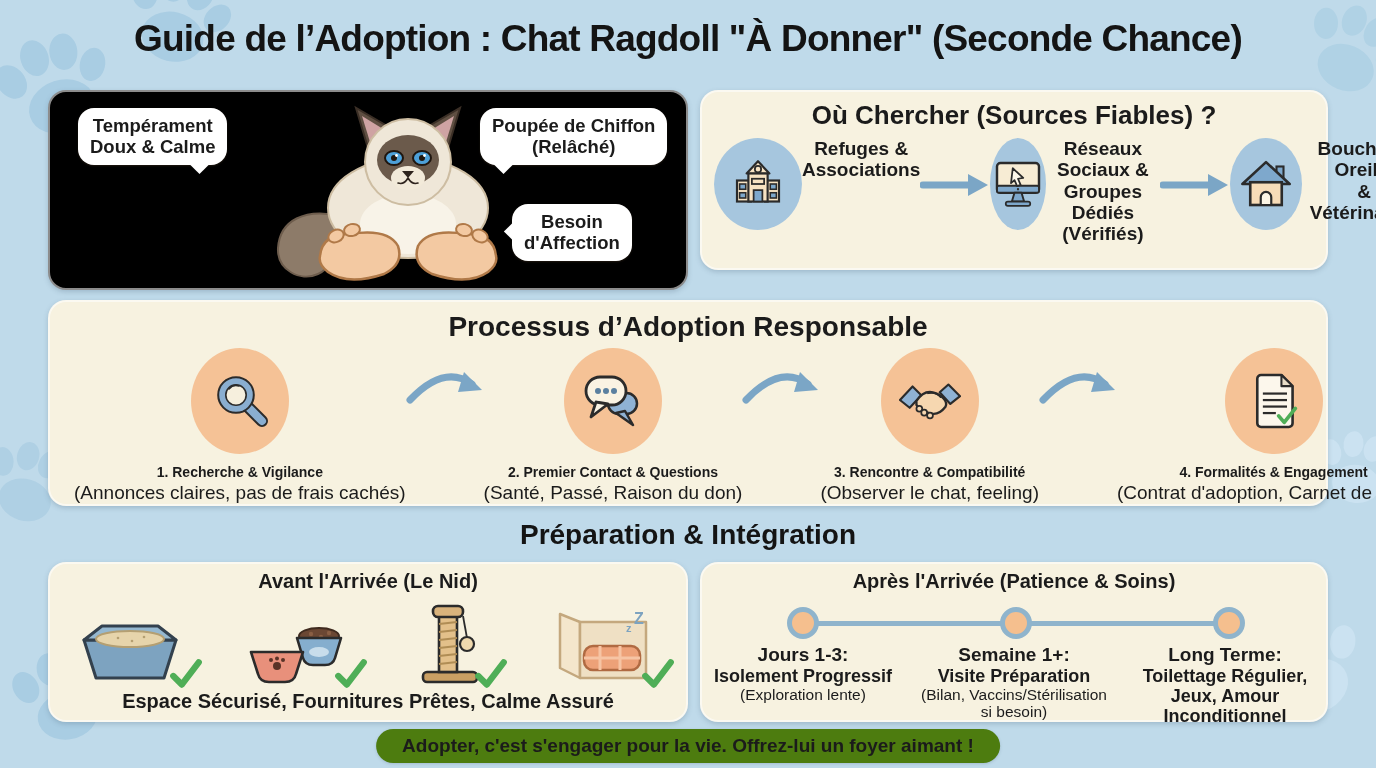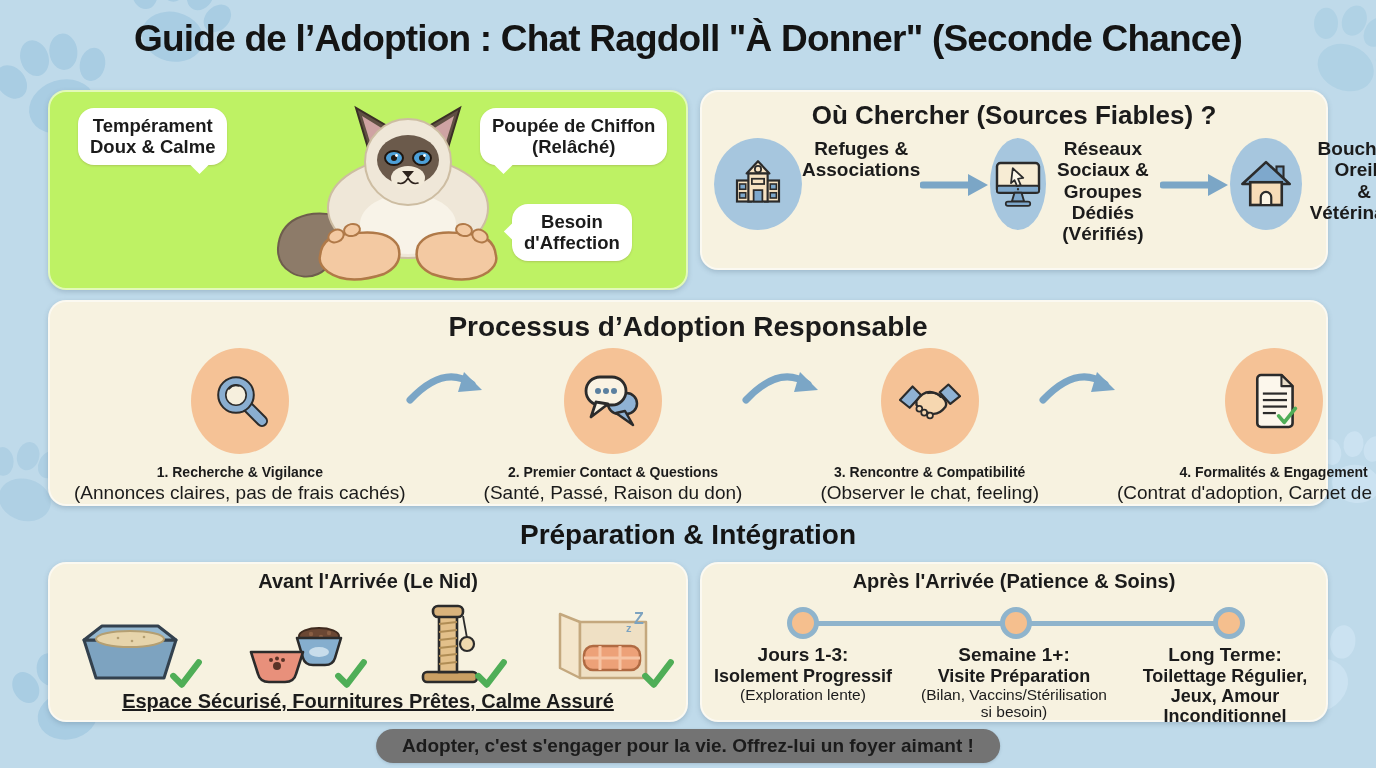--- a/index.html
+++ b/index.html
@@ -15,21 +15,21 @@
     position:absolute; z-index:3; top:18px; left:0; right:0;
     text-align:center; font-size:37px; font-weight:bold; letter-spacing:-0.8px;
     color:#141414;
   }
   .panel {
     position:absolute; z-index:2; border-radius:18px;
     background:#f7f2e0; border:2px solid rgba(255,255,255,0.55);
     box-shadow:0 2px 5px rgba(80,105,125,0.28);
   }
   
-  .cat-panel { left:48px; top:90px; width:640px; height:200px; background:#bef264; }
+  .cat-panel { left:48px; top:90px; width:640px; height:200px; background:#000000; }
   .cat-art { position:absolute; left:200px; top:4px; }
   .bubble {
     position:absolute; background:#ffffff; border-radius:16px;
     padding:8px 12px; font-size:18.5px; font-weight:bold; line-height:1.12;
     text-align:center; box-shadow:0 1px 2px rgba(120,90,60,0.25); z-index:4;
   }
   .bubble::after {
     content:""; position:absolute; width:15px; height:15px; background:#ffffff;
     transform:rotate(45deg);
   }
@@ -78,21 +78,21 @@
   .before-panel { left:48px; top:562px; width:640px; height:160px; }
   .before-panel .panel-title, .after-panel .panel-title { font-size:20px; top:6px; }
   .supplies-row {
     position:absolute; top:38px; left:26px; right:30px; height:86px;
     display:flex; justify-content:space-between; align-items:flex-end;
   }
   .supply { position:relative; }
   .supply .check { position:absolute; right:-20px; bottom:-4px; }
   .before-caption {
     position:absolute; bottom:7px; left:0; right:0; text-align:center;
-    font-size:20px; font-weight:bold;text-decoration:underline;
+    font-size:20px; font-weight:bold;
   }
   
   .after-panel { left:700px; top:562px; width:628px; height:160px; }
   .tl-line {
     position:absolute; top:57px; left:101px; width:426px; height:5px;
     background:#8fb4cc; border-radius:3px;
   }
   .tl-dot {
     position:absolute; top:43px; width:32px; height:32px; border-radius:50%;
     background:#f5bf8e; border:5px solid #8fb4cc;
@@ -103,21 +103,21 @@
     display:flex; justify-content:space-between;
   }
   .ms { text-align:center; }
   .ms.m1 { width:190px; } .ms.m2 { width:230px; } .ms.m3 { width:190px; }
   .ms-label { font-size:19px; font-weight:bold; }
   .ms-detail { font-size:18px; font-weight:bold; line-height:1.12; }
   .ms-note { font-size:15.5px; line-height:1.1; }
   
   .footer-pill {
     position:absolute; z-index:2; top:729px; left:50%; transform:translateX(-50%);
-    background:#737373; border-radius:18px; padding:6px 26px;
+    background:#4d7c0f; border-radius:18px; padding:6px 26px;
     font-size:19px; font-weight:bold; white-space:nowrap;
     box-shadow:0 1px 3px rgba(80,105,125,0.25);
   }
   .pre { white-space:pre-line; }
 </style>
 </head>
 <body>
 
 <div class="stage">
 

